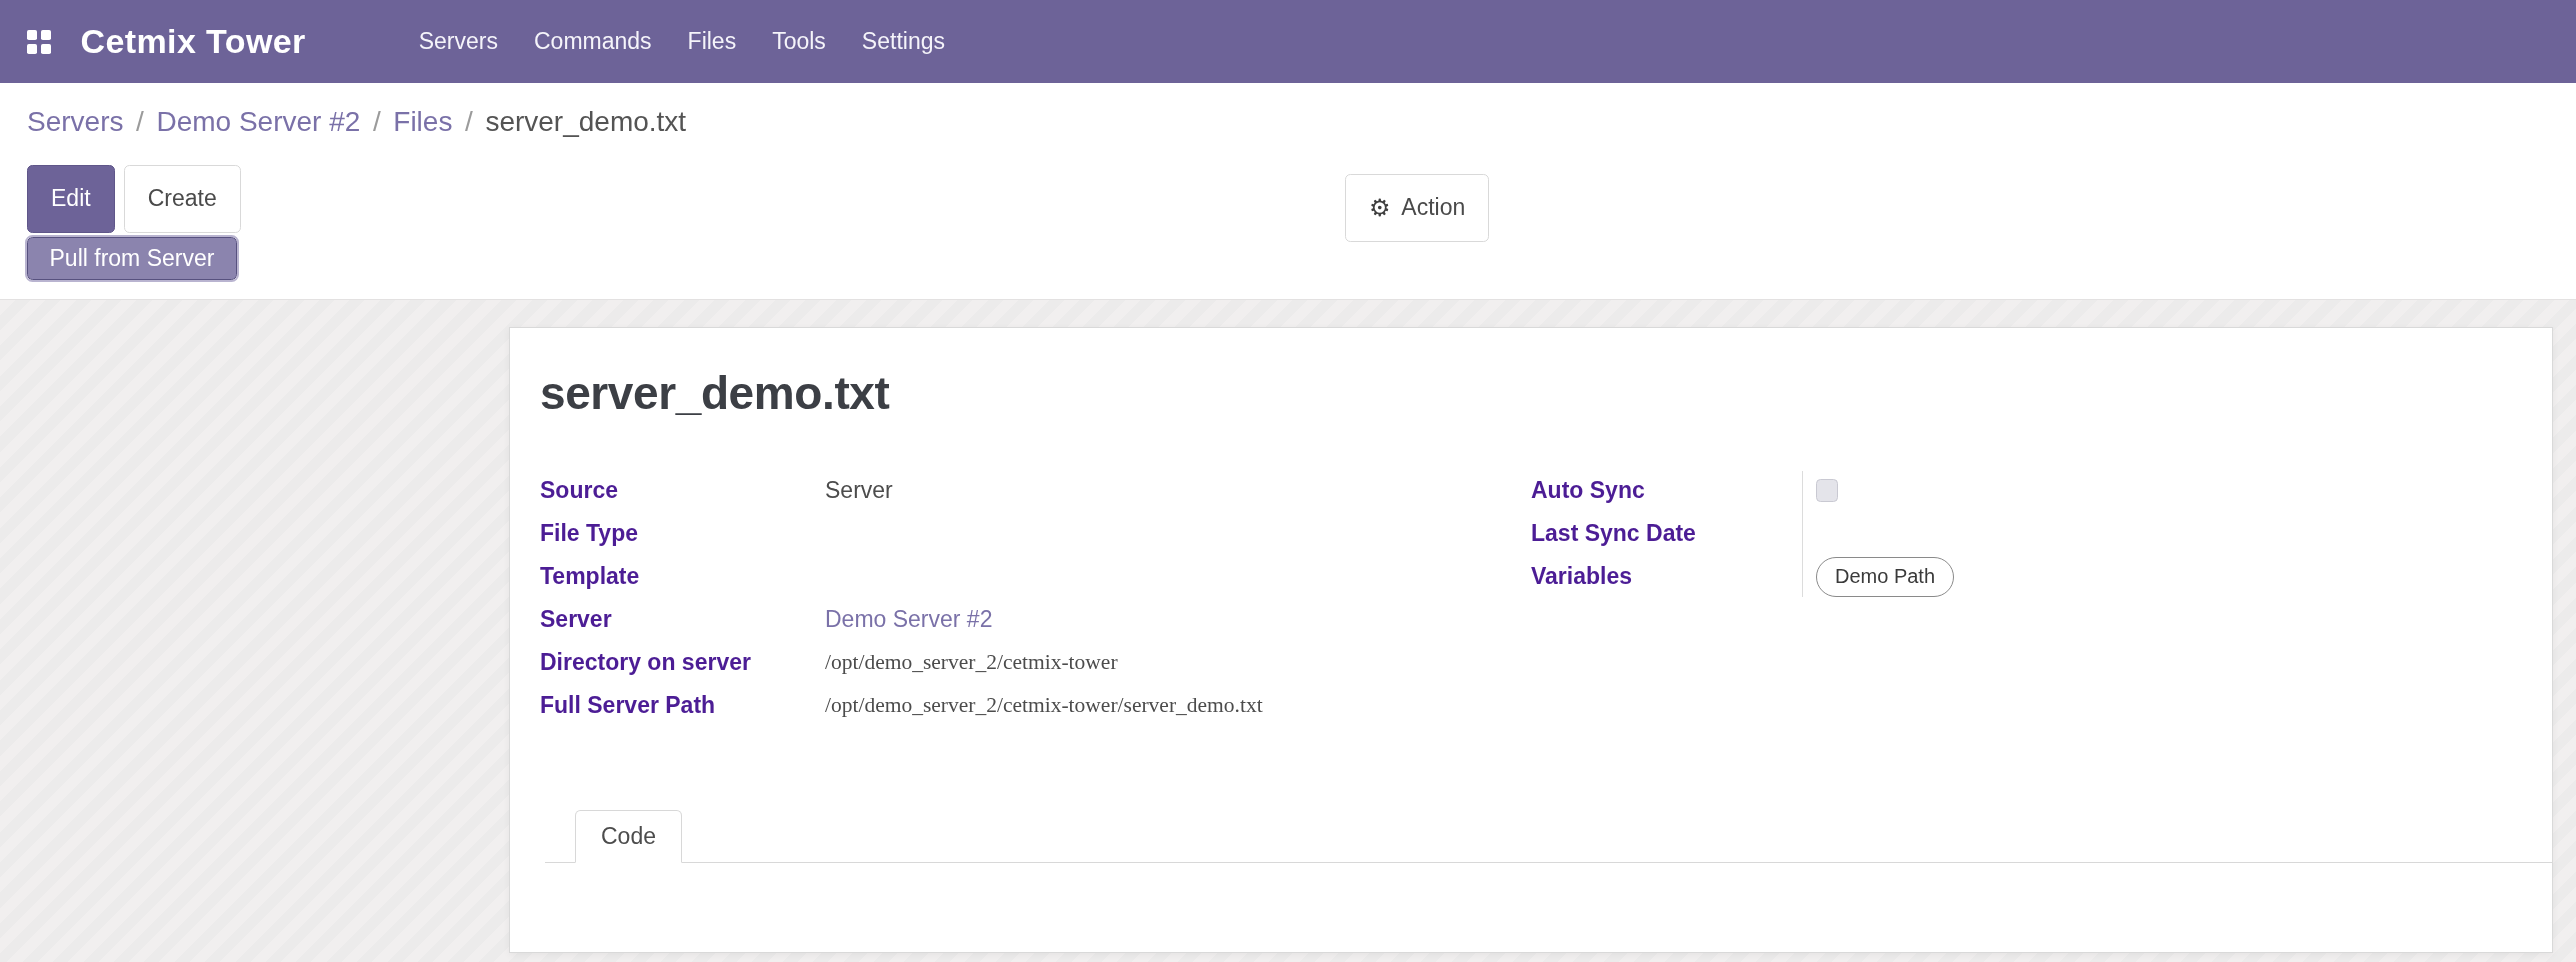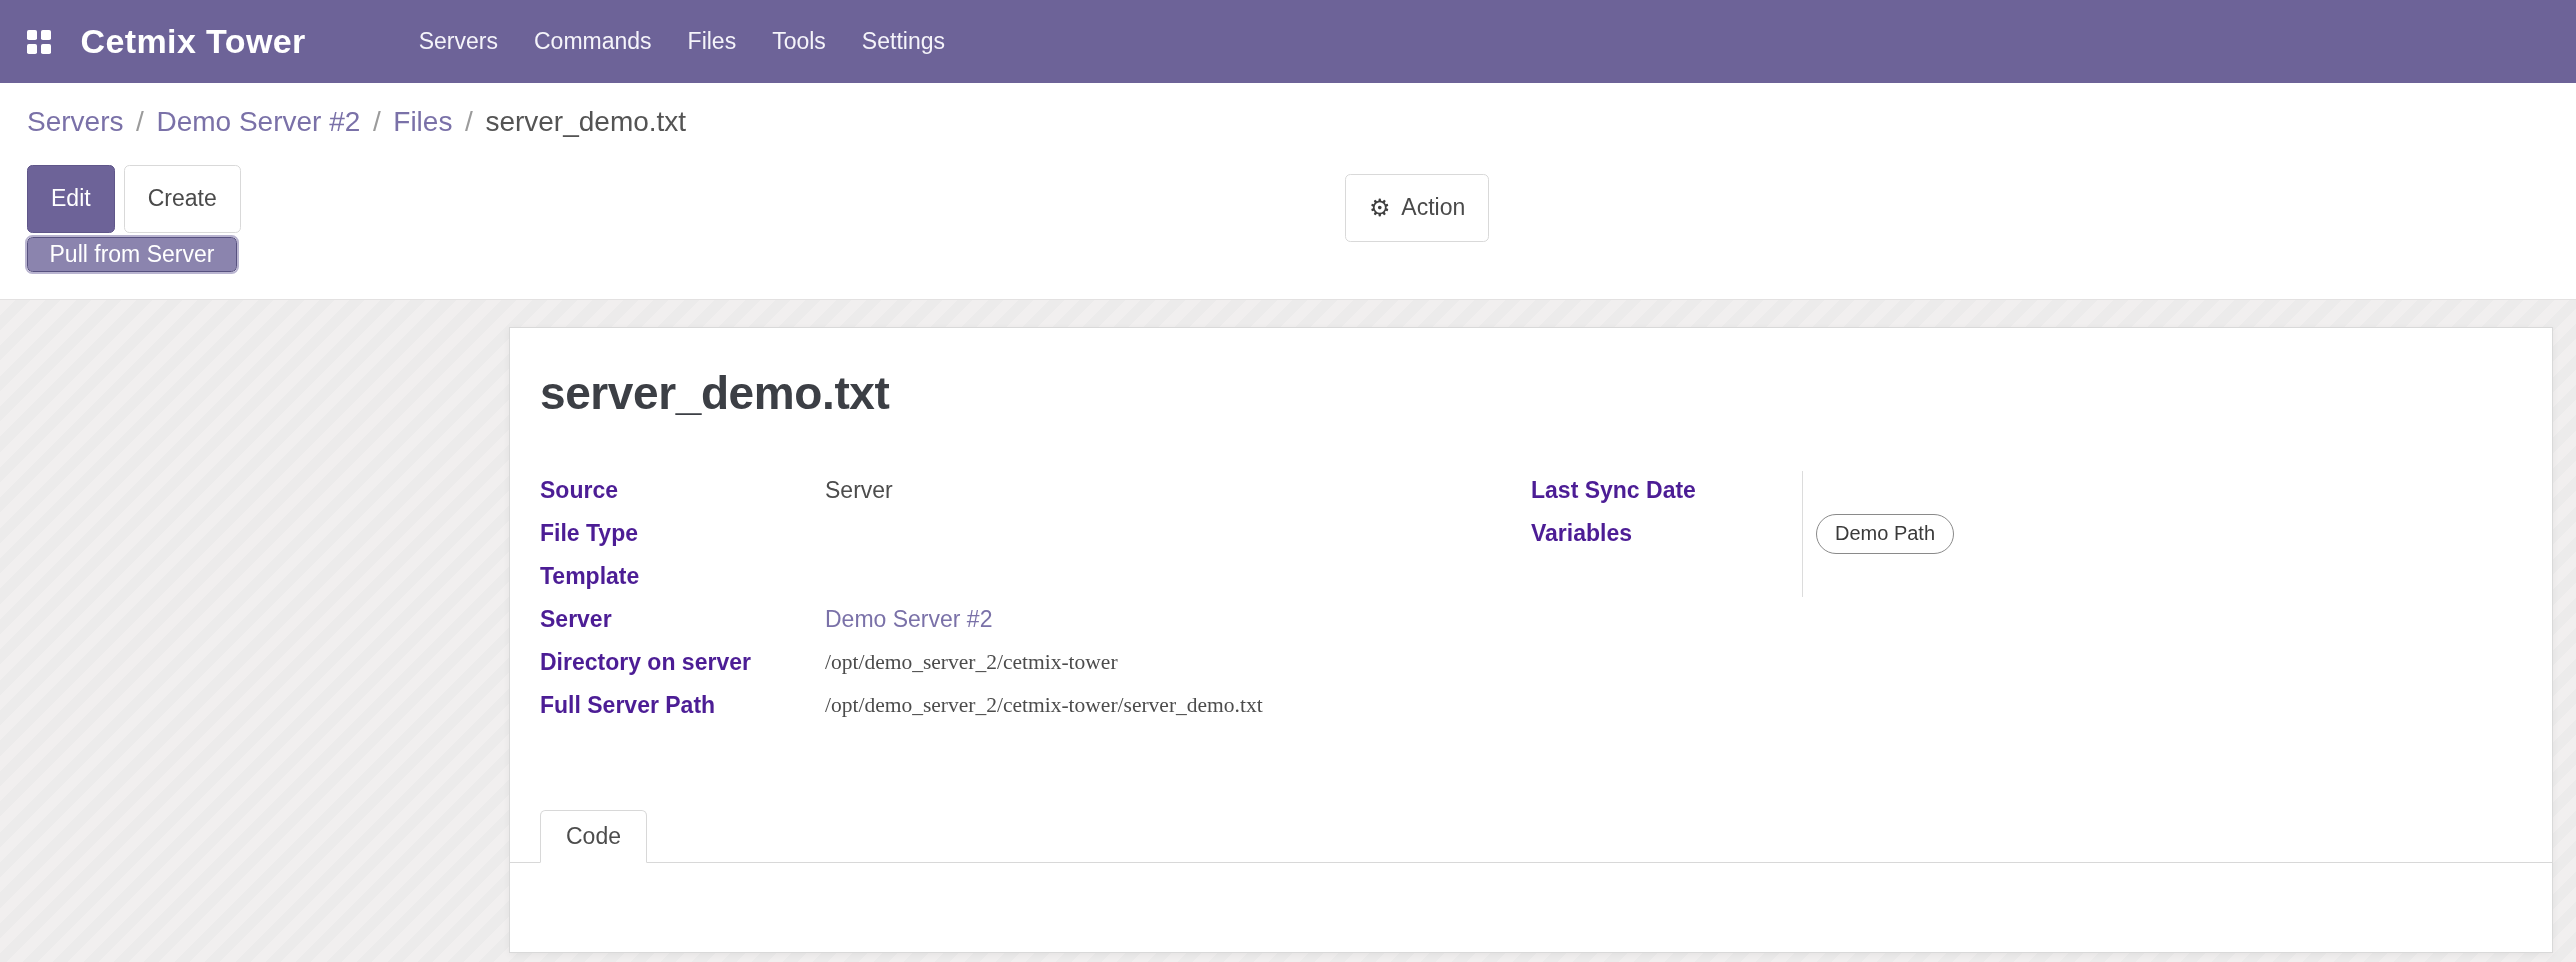--- a/index.html
+++ b/index.html
@@ -102,21 +102,21 @@
   }
   .gear { font-size: 24px; line-height: 1; color: #3f3f3f; }
 
   .pull-row {
     height: 62px;
     display: flex;
     align-items: flex-start;
     padding: 0 27px 0 27px;
   }
   .btn-pull {
-    height: 35px;
+    height: 43px;
     background: #8b84ae;
     color: #ffffff;
     border: 0.9px solid #57517f;
     border-radius: 5.4px;
     font-size: 23px;
     padding: 0 21.5px;
     display: inline-flex;
     align-items: center;
     outline: 2.7px solid #b9b4d0;
     outline-offset: 0.9px;
@@ -194,21 +194,21 @@
     height: 40px;
     padding: 0 18px;
     border: 1.8px solid #8a8a8a;
     border-radius: 897px;
     font-size: 20px;
     color: #3a3a3a;
     background: #ffffff;
   }
 
   
-  .notebook { margin-top: 83px; }
+  .notebook { margin-top: 83px; margin-left: 35px; }
   .tab-strip {
     display: flex;
     margin: 0 -30px;
     padding-left: 30px;
     border-bottom: 0.9px solid #d8d8d8;
   }
   .tab {
     height: 53px;
     padding: 0 25px;
     display: inline-flex;
@@ -301,20 +301,26 @@
         </div>
         <div class="frow">
           <label>Full Server Path</label>
           <div class="fval mono">/opt/demo_server_2/cetmix-tower/server_demo.txt</div>
         </div>
       </div>
 
       <div class="fgroup">
         <span class="vdivider"></span>
         <div class="frow">
+          <label>Auto Sync</label>
+          <div class="fval">
+            <div class="checkbox"></div>
+          </div>
+        </div>
+        <div class="frow">
           <label>Last Sync Date</label>
           <div class="fval"></div>
         </div>
         <div class="frow">
           <label>Variables</label>
           <div class="fval">
             <span class="tag-pill">Demo Path</span>
           </div>
         </div>
       </div>

